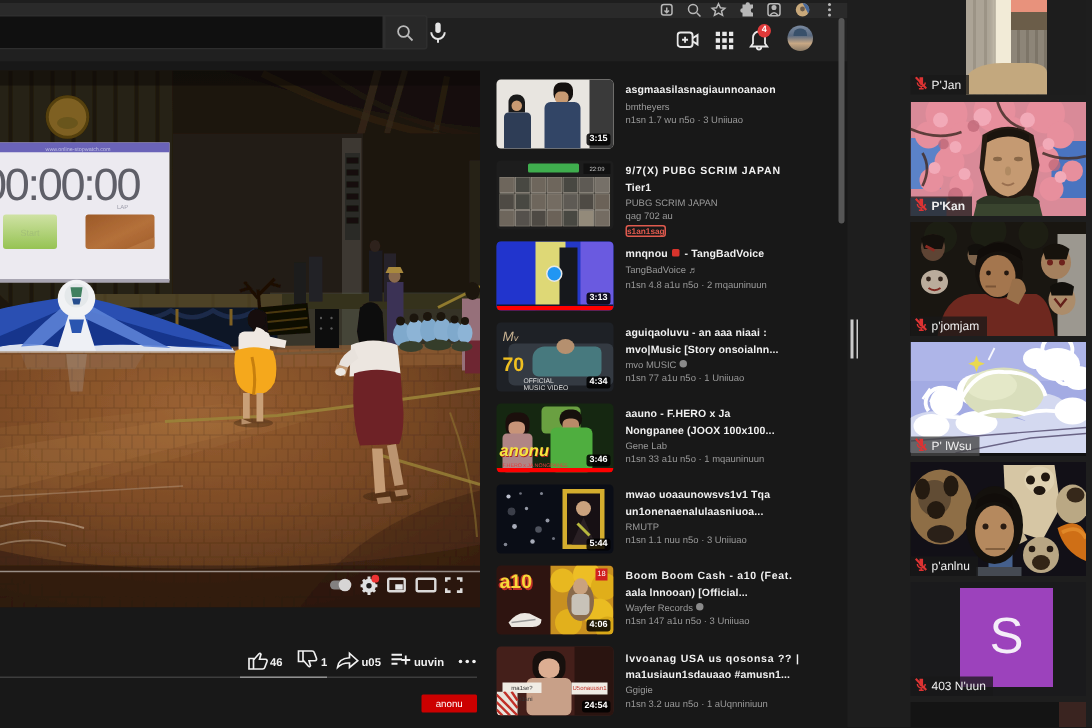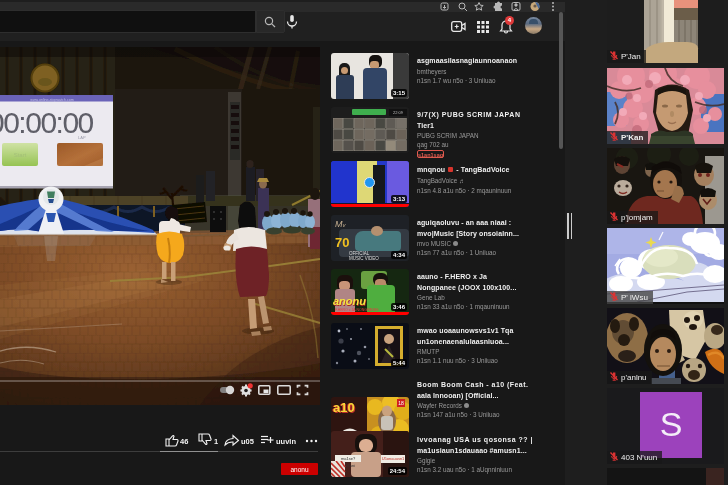--- a/index.html
+++ b/index.html
@@ -483,21 +483,21 @@
   <circle cx="58" cy="16" r="5" fill="#caa27e"></circle>
   <path d="M50 40 L 58 22 L 66 40 Z" fill="#2a2024"></path>
   <path d="M54 26 L 62 34" stroke="#b8b83e" stroke-width="2"></path>
  </svg>
  <div class="badge">5:44</div>
 </div>
 <div class="t1" style="top:325px;">mwao uoaaunowsvs1v1 Tqa<br>un1onenaenalulaasniuoa...</div>
 <div class="t2" style="top:347.5px;">RMUTP</div>
 <div class="t2" style="top:357px;">n1sn 1.1 nuu n5o · 3 Uniiuao</div>
 
-<div class="thumb" style="top:377px;background:#2e1410;margin-top:20px;">
+<div class="thumb" style="top:377px;background:#2e1410;">
  <div class="abs" style="left:36px;top:0;width:42px;height:46px;background:#c89020;"></div>
  <svg class="abs" style="left:30px;top:0" width="48" height="46">
   <circle cx="14" cy="10" r="8" fill="#e8b820"></circle>
           <circle cx="30" cy="6" r="9" fill="#edbe25"></circle>
           <circle cx="42" cy="14" r="9" fill="#e0ae1a"></circle>
           <circle cx="38" cy="32" r="10" fill="#eabc22"></circle>
           <circle cx="18" cy="38" r="9" fill="#e2b01c"></circle>
           <circle cx="44" cy="42" r="8" fill="#d8a818"></circle>
   <ellipse cx="26" cy="24" rx="9" ry="13" fill="#8a6a4a"></ellipse>
   <ellipse cx="26" cy="14" rx="5" ry="5.5" fill="#caa27e"></ellipse>

